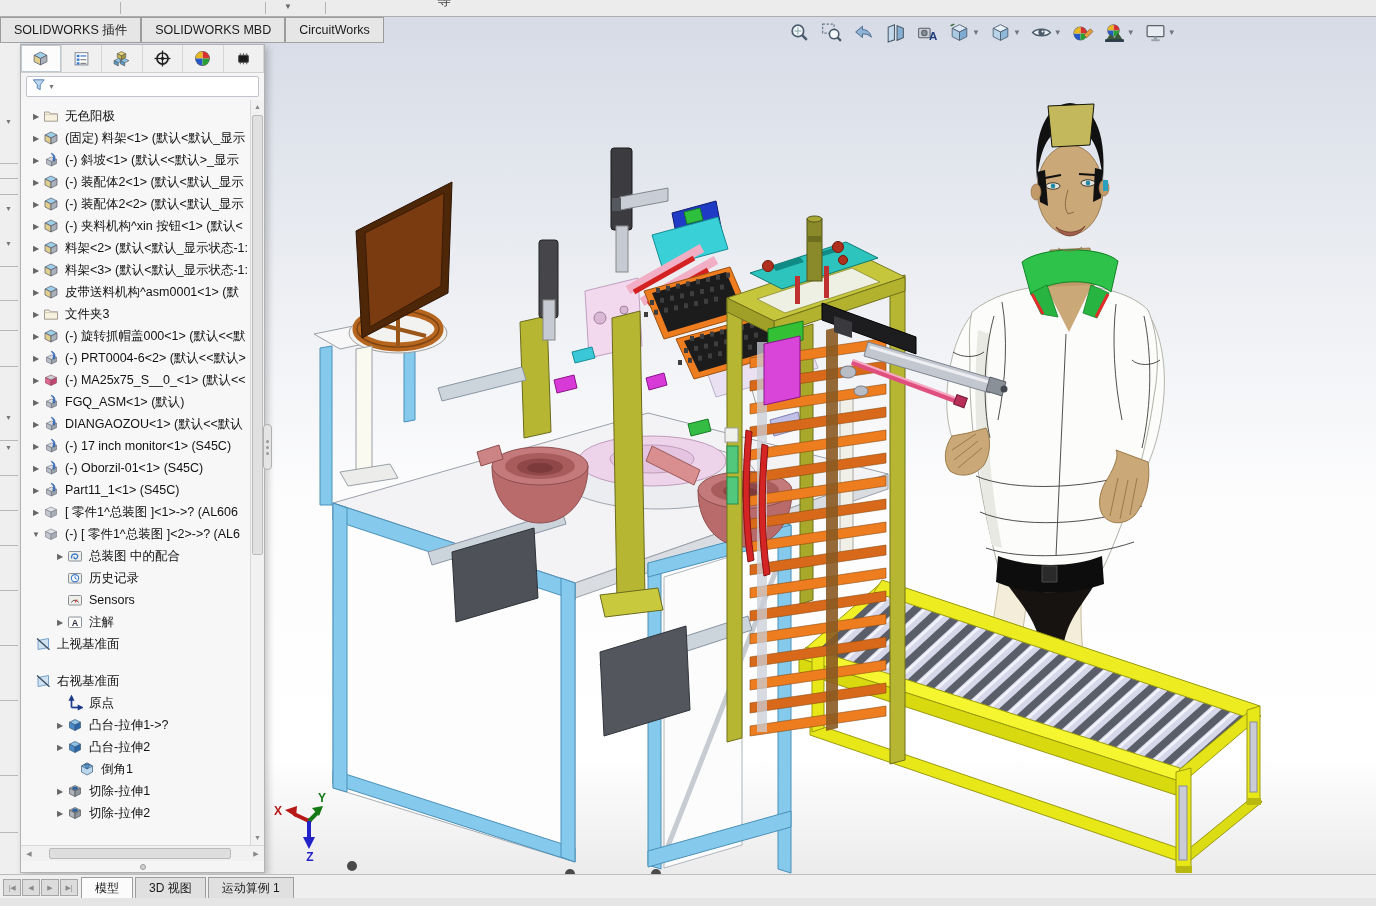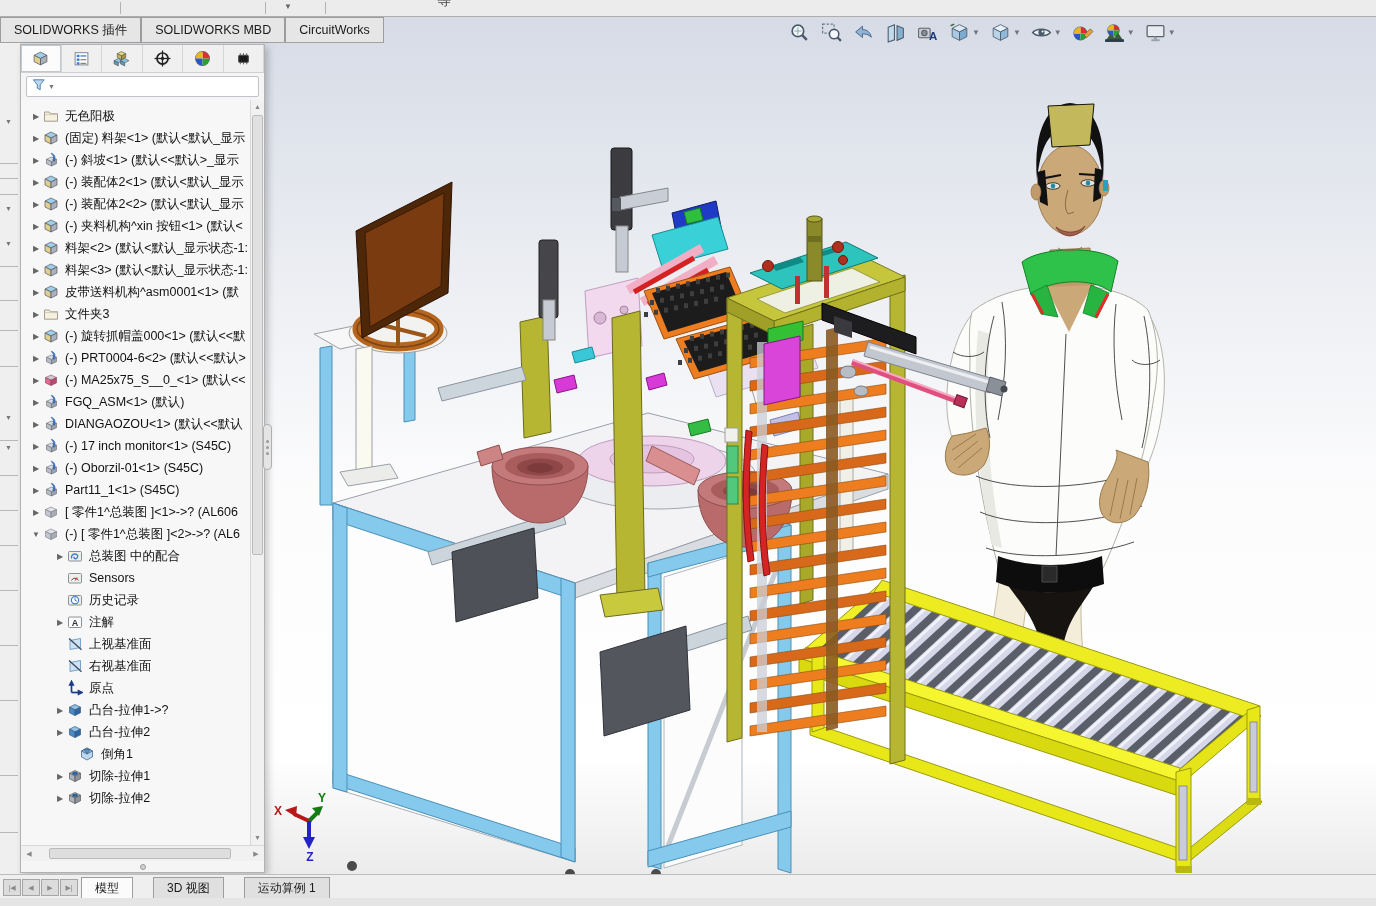--- a/index.html
+++ b/index.html
@@ -55,21 +55,21 @@
   .grip{position:absolute;left:263px;top:424px;width:9px;height:46px;background:#e4e4e4;border:1px solid #b0b0b0;border-radius:4px;
     display:flex;flex-direction:column;align-items:center;justify-content:center;gap:3px}
   .grip i{width:3px;height:3px;border-radius:50%;background:#9a9a9a}
   
   .bottom-bar{position:absolute;left:0;top:874px;width:1376px;height:24px;background:#efefef;border-top:1px solid #bdbdbd;
     display:flex;align-items:flex-end}
   .nav-btns{display:flex;gap:1px;padding:0 3px 2px 3px}
   .nav-btn{width:18px;height:17px;background:#dcdcdc;border:1px solid #a6a6a6;font-size:7px;color:#8a8a8a;
     display:flex;align-items:center;justify-content:center}
   .b-tab{height:21px;padding:0 13px;font-size:12px;color:#1a1a1a;display:flex;align-items:center;background:#e0e0e0;
-    border:1px solid #9e9e9e;border-bottom:none;margin-right:20px}
+    border:1px solid #9e9e9e;border-bottom:none;margin-right:2px}
   .b-tab.active{background:#fbfbfb}
   .bottom-base{position:absolute;left:0;top:898px;width:1376px;height:8px;background:#e5e5e5}
 </style>
 </head>
 <body>
 
 <svg class="abs" style="left:0;top:0" width="1376" height="906" viewBox="0 0 1376 906">
   <defs>
     <linearGradient id="bgG" x1="0" x2="0" y1="0" y2="1">
       <stop offset="0" stop-color="#d6dbe6"></stop>
@@ -848,51 +848,51 @@
           <span class="t-icon"><svg viewBox="0 0 16 16" xmlns="http://www.w3.org/2000/svg">
               <rect x="1.5" y="3.5" width="13" height="9.5" rx="1" fill="#efefe9" stroke="#8a9098"></rect>
               <path d="M5,10.5 C3.6,9 5,6 7.8,6 C10.6,6 11.6,8.4 10,10 C8.6,11.4 6.6,10.6 7,8.6" fill="none" stroke="#3a7ad0" stroke-width="1.3"></path>
             </svg></span>
           <span class="t-label">总装图 中的配合</span>
         </div>
         <div class="tree-row" style="padding-left: 32px;">
           <span class="t-arrow"></span>
           <span class="t-icon"><svg viewBox="0 0 16 16" xmlns="http://www.w3.org/2000/svg">
               <rect x="1.5" y="3.5" width="13" height="9.5" rx="1" fill="#efefe9" stroke="#8a9098"></rect>
+              <circle cx="8" cy="8.2" r="3.6" fill="#fff" stroke="#3a7ad0" stroke-width="1.1"></circle>
+              <path d="M8,6.2 V8.2 L9.8,9.2" fill="none" stroke="#3a7ad0"></path>
+            </svg></span>
+          <span class="t-label">历史记录</span>
+        </div>
+        <div class="tree-row" style="padding-left: 32px;">
+          <span class="t-arrow"></span>
+          <span class="t-icon"><svg viewBox="0 0 16 16" xmlns="http://www.w3.org/2000/svg">
+              <rect x="1.5" y="3.5" width="13" height="9.5" rx="1" fill="#efefe9" stroke="#8a9098"></rect>
               <path d="M4.5,10.5 A3.8,3.8 0 0 1 11.5,10.5" fill="#fff" stroke="#555"></path>
               <line x1="8" y1="10.5" x2="10.3" y2="7.6" stroke="#d83030" stroke-width="1.2"></line>
             </svg></span>
           <span class="t-label">Sensors</span>
         </div>
         <div class="tree-row" style="padding-left: 32px;">
-          <span class="t-arrow"></span>
-          <span class="t-icon"><svg viewBox="0 0 16 16" xmlns="http://www.w3.org/2000/svg">
-              <rect x="1.5" y="3.5" width="13" height="9.5" rx="1" fill="#efefe9" stroke="#8a9098"></rect>
-              <circle cx="8" cy="8.2" r="3.6" fill="#fff" stroke="#3a7ad0" stroke-width="1.1"></circle>
-              <path d="M8,6.2 V8.2 L9.8,9.2" fill="none" stroke="#3a7ad0"></path>
-            </svg></span>
-          <span class="t-label">历史记录</span>
-        </div>
-        <div class="tree-row" style="padding-left: 32px;">
           <span class="t-arrow">▶</span>
           <span class="t-icon"><svg viewBox="0 0 16 16" xmlns="http://www.w3.org/2000/svg">
               <rect x="1.5" y="3" width="13" height="10.5" rx="1" fill="#fdfdfb" stroke="#8a9098"></rect>
               <text x="8" y="11.8" font-size="9" font-weight="bold" fill="#334" text-anchor="middle">A</text>
             </svg></span>
           <span class="t-label">注解</span>
         </div>
-        <div class="tree-row" style="padding-left: 32px;">
+        <div class="tree-row" style="">
           <span class="t-arrow"></span>
           <span class="t-icon"><svg viewBox="0 0 16 16" xmlns="http://www.w3.org/2000/svg">
               <polygon points="3,4.5 13.5,2.5 13.5,11.5 3,13.5" fill="#c4dcf0" fill-opacity="0.8" stroke="#6a9ac8" stroke-width="0.9"></polygon>
               <line x1="2" y1="2.5" x2="14.5" y2="13.8" stroke="#3a4a5a" stroke-width="1.3"></line>
             </svg></span>
           <span class="t-label">上视基准面</span>
         </div>
-        <div class="tree-row" style="padding-left: 32px;">
+        <div class="tree-row" style=" margin-top: 15px;">
           <span class="t-arrow"></span>
           <span class="t-icon"><svg viewBox="0 0 16 16" xmlns="http://www.w3.org/2000/svg">
               <polygon points="3,4.5 13.5,2.5 13.5,11.5 3,13.5" fill="#c4dcf0" fill-opacity="0.8" stroke="#6a9ac8" stroke-width="0.9"></polygon>
               <line x1="2" y1="2.5" x2="14.5" y2="13.8" stroke="#3a4a5a" stroke-width="1.3"></line>
             </svg></span>
           <span class="t-label">右视基准面</span>
         </div>
         <div class="tree-row" style="padding-left: 32px;">
           <span class="t-arrow"></span>
           <span class="t-icon"><svg viewBox="0 0 16 16" xmlns="http://www.w3.org/2000/svg">

